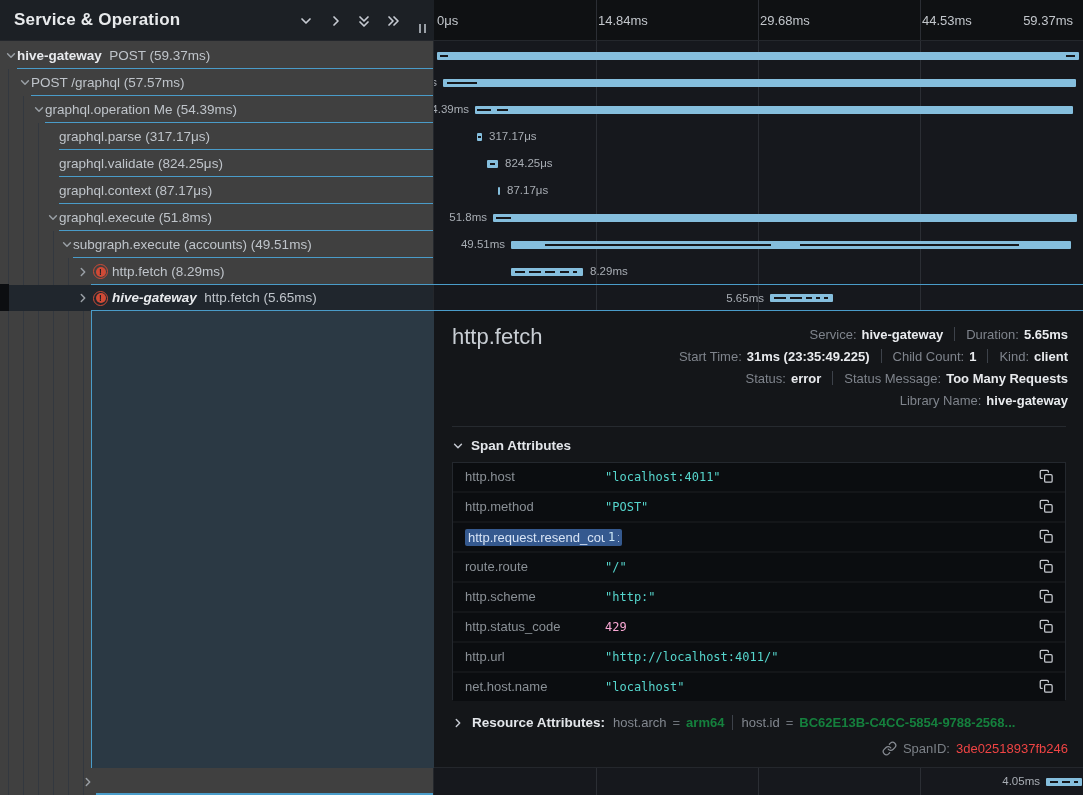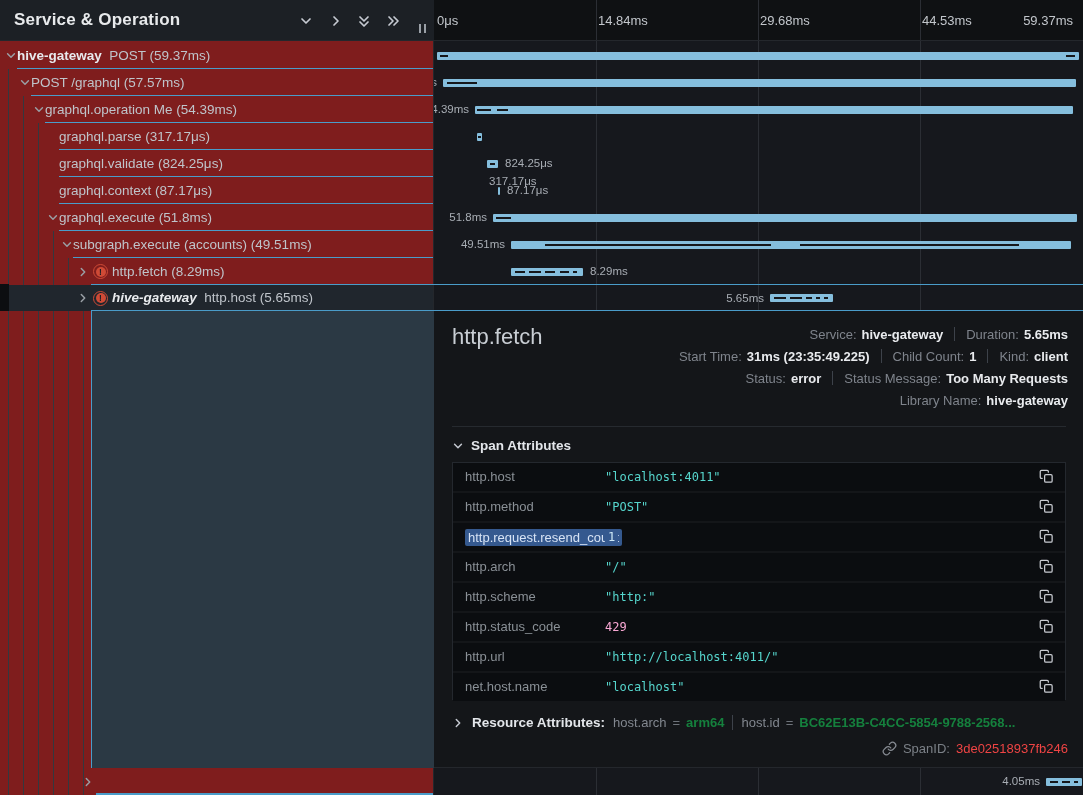--- a/index.html
+++ b/index.html
@@ -14,21 +14,21 @@
   svg { display:block; }
   .icon-stroke { stroke:#c6cad2; stroke-width:1.7; fill:none; stroke-linecap:round; stroke-linejoin:round; }
   #left-header { position:absolute; left:0; top:0; width:434px; height:40px; background:#1c2025; z-index:6; }
   #left-header-title { position:absolute; left:14px; top:10px; font-size:17px; font-weight:700; color:#e8eaec; letter-spacing:.2px; }
   .hdr-icon { position:absolute; top:14px; cursor:pointer; }
   #resize-handle { position:absolute; top:24px; left:419px; display:flex; gap:3px; }
   #resize-handle i { display:block; width:2px; height:9px; background:#9aa0a7; }
   #timeline-header { position:absolute; left:434px; top:0; width:649px; height:40px; background:#0f1113; overflow:hidden; z-index:5; }
   .tick-label { position:absolute; top:13px; font-size:13px; color:#c2c6cb; }
   .gridline { position:absolute; width:1px; background:#2b2e34; }
-  #tree-panel { position:absolute; left:0; top:40px; width:434px; height:755px; background:#7f1d1d; overflow:hidden; z-index:2; }
+  #tree-panel { position:absolute; left:0; top:40px; width:434px; height:755px; background:#404040; overflow:hidden; z-index:2; }
   .guide { position:absolute; width:1px; background:#33383f; }
   .tree-row { position:absolute; left:0; width:434px; font-size:13.5px; color:#bfc4ca; cursor:pointer; }
   .tree-row .svc { font-weight:700; color:#e8eaed; }
   .tree-row .svc.it { font-style:italic; }
   .row-underline { position:absolute; height:1px; background:#4a9cc9; }
   .err-badge { position:absolute; width:15px; height:15px; border:1px solid #cf4a36; border-radius:50%; display:flex; align-items:center; justify-content:center; }
   .err-badge i { display:flex; width:10px; height:10px; border-radius:50%; background:#cf4a36; color:#1b1f24; font-style:normal; font-weight:700; font-size:8.5px; line-height:10px; align-items:center; justify-content:center; }
   #timeline-panel { position:absolute; left:434px; top:0; width:649px; height:311px; background:#16181d; overflow:hidden; z-index:1; }
   .bar { position:absolute; height:8px; background:#85bedd; border-radius:1px; cursor:pointer; }
   .bar-mark { position:absolute; height:2px; background:#15171b; top:3px; }
@@ -152,21 +152,21 @@
       <div class="row-underline" style="left: 91px; top: 244px; width: 343px;"></div>
       <div class="tree-row" style="top: 245px; height: 26px; line-height: 26px; background: rgb(32, 38, 45);">
         <div class="chev" style="left: 77px; top: 7px;">
           <svg width="12" height="12" viewBox="0 0 14 14">
             <path d="M5 3 L9 7 L5 11" fill="none" stroke="#9aa0a6" stroke-width="1.7" stroke-linecap="round" stroke-linejoin="round"></path>
           </svg>
         </div>
         <div class="err-badge abs" style="left: 93px; top: 5.5px;">
           <i>!</i>
         </div>
-        <div style="left: 112px; position: absolute; white-space: nowrap;"><span class="svc it">hive-gateway</span>&nbsp; <span>http.host (5.65ms)</span></div>
+        <div style="left: 112px; position: absolute; white-space: nowrap;"><span class="svc it">hive-gateway</span>&nbsp; <span>http.fetch (5.65ms)</span></div>
       </div>
       <div class="tree-row" style="top: 728px; height: 27px; line-height: 27px;">
         <div class="chev" style="left: 82px; top: 7.5px;">
           <svg width="12" height="12" viewBox="0 0 14 14">
             <path d="M5 3 L9 7 L5 11" fill="none" stroke="#9aa0a6" stroke-width="1.7" stroke-linecap="round" stroke-linejoin="round"></path>
           </svg>
         </div>
       </div>
       <div class="row-underline" style="left: 96px; top: 754px; width: 338px;"></div>
       <div class="row-underline" style="left: 96px; top: 753px; width: 338px;"></div>
@@ -185,21 +185,21 @@
       </div>
       <div class="tl-label" style="top: 69px; height: 27px; line-height: 27px; right: 646px;">57.57ms</div>
       <div class="bar" style="left: 41px; top: 105.5px; width: 598px;">
         <div class="bar-mark" style="left: 2px; width: 14px;"></div>
         <div class="bar-mark" style="left: 22px; width: 11px;"></div>
       </div>
       <div class="tl-label" style="top: 96px; height: 27px; line-height: 27px; right: 614px;">54.39ms</div>
       <div class="bar" style="left: 43px; top: 132.5px; width: 5px;">
         <div class="bar-mark" style="left: 1px; width: 3px;"></div>
       </div>
-      <div class="tl-label" style="top: 123px; height: 27px; line-height: 27px; left: 55px; margin-top: 45px;">317.17μs</div>
+      <div class="tl-label" style="top: 123px; height: 27px; line-height: 27px; left: 55px;">317.17μs</div>
       <div class="bar" style="left: 53px; top: 159.5px; width: 11px;">
         <div class="bar-mark" style="left: 3px; width: 5px;"></div>
       </div>
       <div class="tl-label" style="top: 150px; height: 27px; line-height: 27px; left: 71px;">824.25μs</div>
       <div class="bar" style="left: 64px; top: 186.5px; width: 2px;"></div>
       <div class="tl-label" style="top: 177px; height: 27px; line-height: 27px; left: 73px;">87.17μs</div>
       <div class="bar" style="left: 59px; top: 213.5px; width: 584px;">
         <div class="bar-mark" style="left: 3px; width: 15px;"></div>
       </div>
       <div class="tl-label" style="top: 204px; height: 27px; line-height: 27px; right: 596px;">51.8ms</div>
@@ -356,21 +356,21 @@
           <div class="attr-key nowrap sel">http.request.resend_count</div>
           <div class="attr-val nowrap"><span class="val-number sel">1</span></div>
           <div class="copy-btn">
             <svg width="15" height="15" viewBox="0 0 24 24">
               <rect x="9" y="9" width="12" height="12" rx="2" fill="none" stroke="#c9ccd2" stroke-width="2"></rect>
               <path d="M5 15H4a2 2 0 0 1-2-2V4a2 2 0 0 1 2-2h9a2 2 0 0 1 2 2v1" fill="none" stroke="#c9ccd2" stroke-width="2" stroke-linecap="round"></path>
             </svg>
           </div>
         </div>
         <div class="attr-row" style="top: 90px;">
-          <div class="attr-key nowrap">http.arch</div>
+          <div class="attr-key nowrap">route.route</div>
           <div class="attr-val nowrap"><span class="val-string">"/"</span></div>
           <div class="copy-btn">
             <svg width="15" height="15" viewBox="0 0 24 24">
               <rect x="9" y="9" width="12" height="12" rx="2" fill="none" stroke="#c9ccd2" stroke-width="2"></rect>
               <path d="M5 15H4a2 2 0 0 1-2-2V4a2 2 0 0 1 2-2h9a2 2 0 0 1 2 2v1" fill="none" stroke="#c9ccd2" stroke-width="2" stroke-linecap="round"></path>
             </svg>
           </div>
         </div>
         <div class="attr-row" style="top: 120px;">
           <div class="attr-key nowrap">http.scheme</div>

